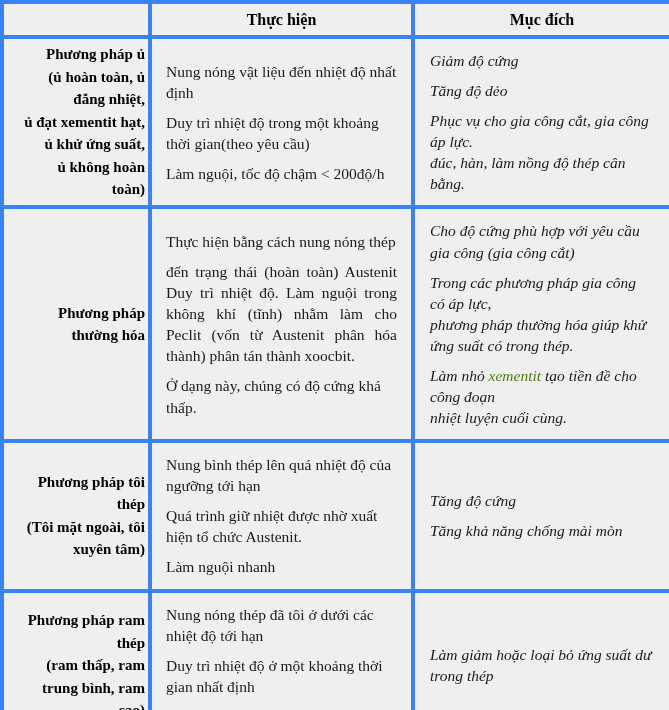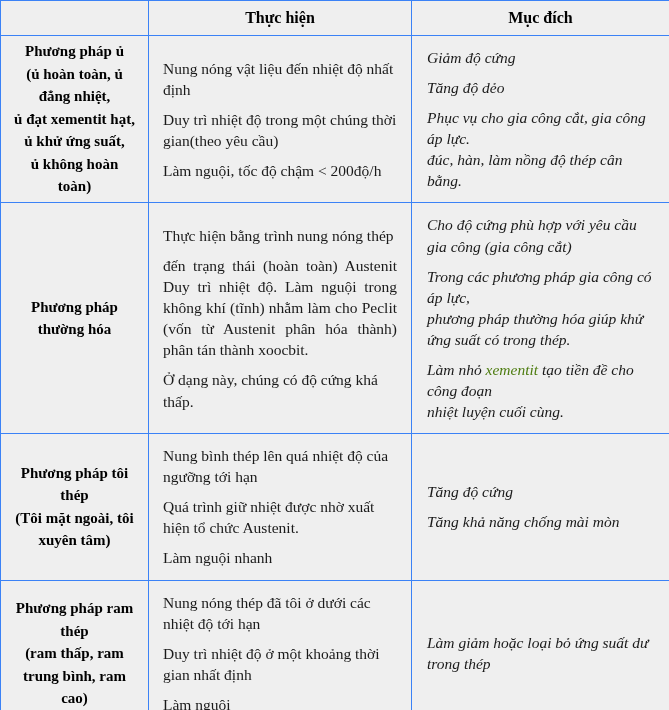--- a/index.html
+++ b/index.html
@@ -7,34 +7,34 @@
   table.doc-table {
     border-collapse: collapse;
     width: 669px;
     table-layout: fixed;
     background: #efefef;
     font-family: "Liberation Serif", "DejaVu Serif", serif;
     color: #1a1a1a;
     font-size: 15.5px;
   }
   .doc-table td, .doc-table th {
-    border: 1px solid #3b82f6;
+    border: 4px solid #3b82f6;
     vertical-align: middle;
     overflow: hidden;
   }
   .doc-table th {
     font-weight: bold;
     text-align: center;
     color: #000000;
     font-size: 16px;
     padding: 2px 4px;
   }
   td.label-cell {
     font-weight: bold;
-    text-align: center;
+    text-align: right;
     color: #000000;
     font-size: 15px;
     line-height: 1.5;
     white-space: pre-line;
     padding: 2px 3px;
   }
   td.exec-cell { padding: 2px 9px; }
   td.purpose-cell { padding: 2px 10px; font-style: italic; }
   .doc-table p {
     margin: 9px 5px;
@@ -67,36 +67,36 @@
   <tr style="height:163px">
     <td class="label-cell">Phương pháp ủ
 (ủ hoàn toàn, ủ
 đẳng nhiệt,
 ủ đạt xementit hạt,
 ủ khử ứng suất,
 ủ không hoàn
 toàn)</td>
     <td class="exec-cell">
       <p>Nung nóng vật liệu đến nhiệt độ nhất định</p>
-      <p>Duy trì nhiệt độ trong một chúng thời gian(theo yêu cầu)</p>
+      <p>Duy trì nhiệt độ trong một khoảng thời gian(theo yêu cầu)</p>
       <p>Làm nguội, tốc độ chậm &lt; 200độ/h</p>
     </td>
     <td class="purpose-cell">
       <p>Giảm độ cứng</p>
       <p>Tăng độ dẻo</p>
       <p>Phục vụ cho gia công cắt, gia công áp lực.
 đúc, hàn, làm nồng độ thép cân bằng.</p>
     </td>
   </tr>
 
   <tr style="height:230px">
     <td class="label-cell">Phương pháp
 thường hóa</td>
     <td class="exec-cell">
-      <p>Thực hiện bằng trình nung nóng thép</p>
+      <p>Thực hiện bằng cách nung nóng thép</p>
       <p class="justify">đến trạng thái (hoàn toàn) Austenit Duy trì nhiệt độ. Làm nguội trong không khí (tĩnh) nhằm làm cho Peclit (vốn từ Austenit phân hóa thành) phân tán thành xoocbit.</p>
       <p>Ở dạng này, chúng có độ cứng khá thấp.</p>
     </td>
     <td class="purpose-cell">
       <p>Cho độ cứng phù hợp với yêu cầu gia công (gia công cắt)</p>
       <p>Trong các phương pháp gia công có áp lực,
 phương pháp thường hóa giúp khử ứng suất có trong thép.</p>
       <p><span>Làm nhỏ </span><a class="inline-link">xementit</a><span> tạo tiền đề cho công đoạn
 nhiệt luyện cuối cùng.</span></p>
     </td>

